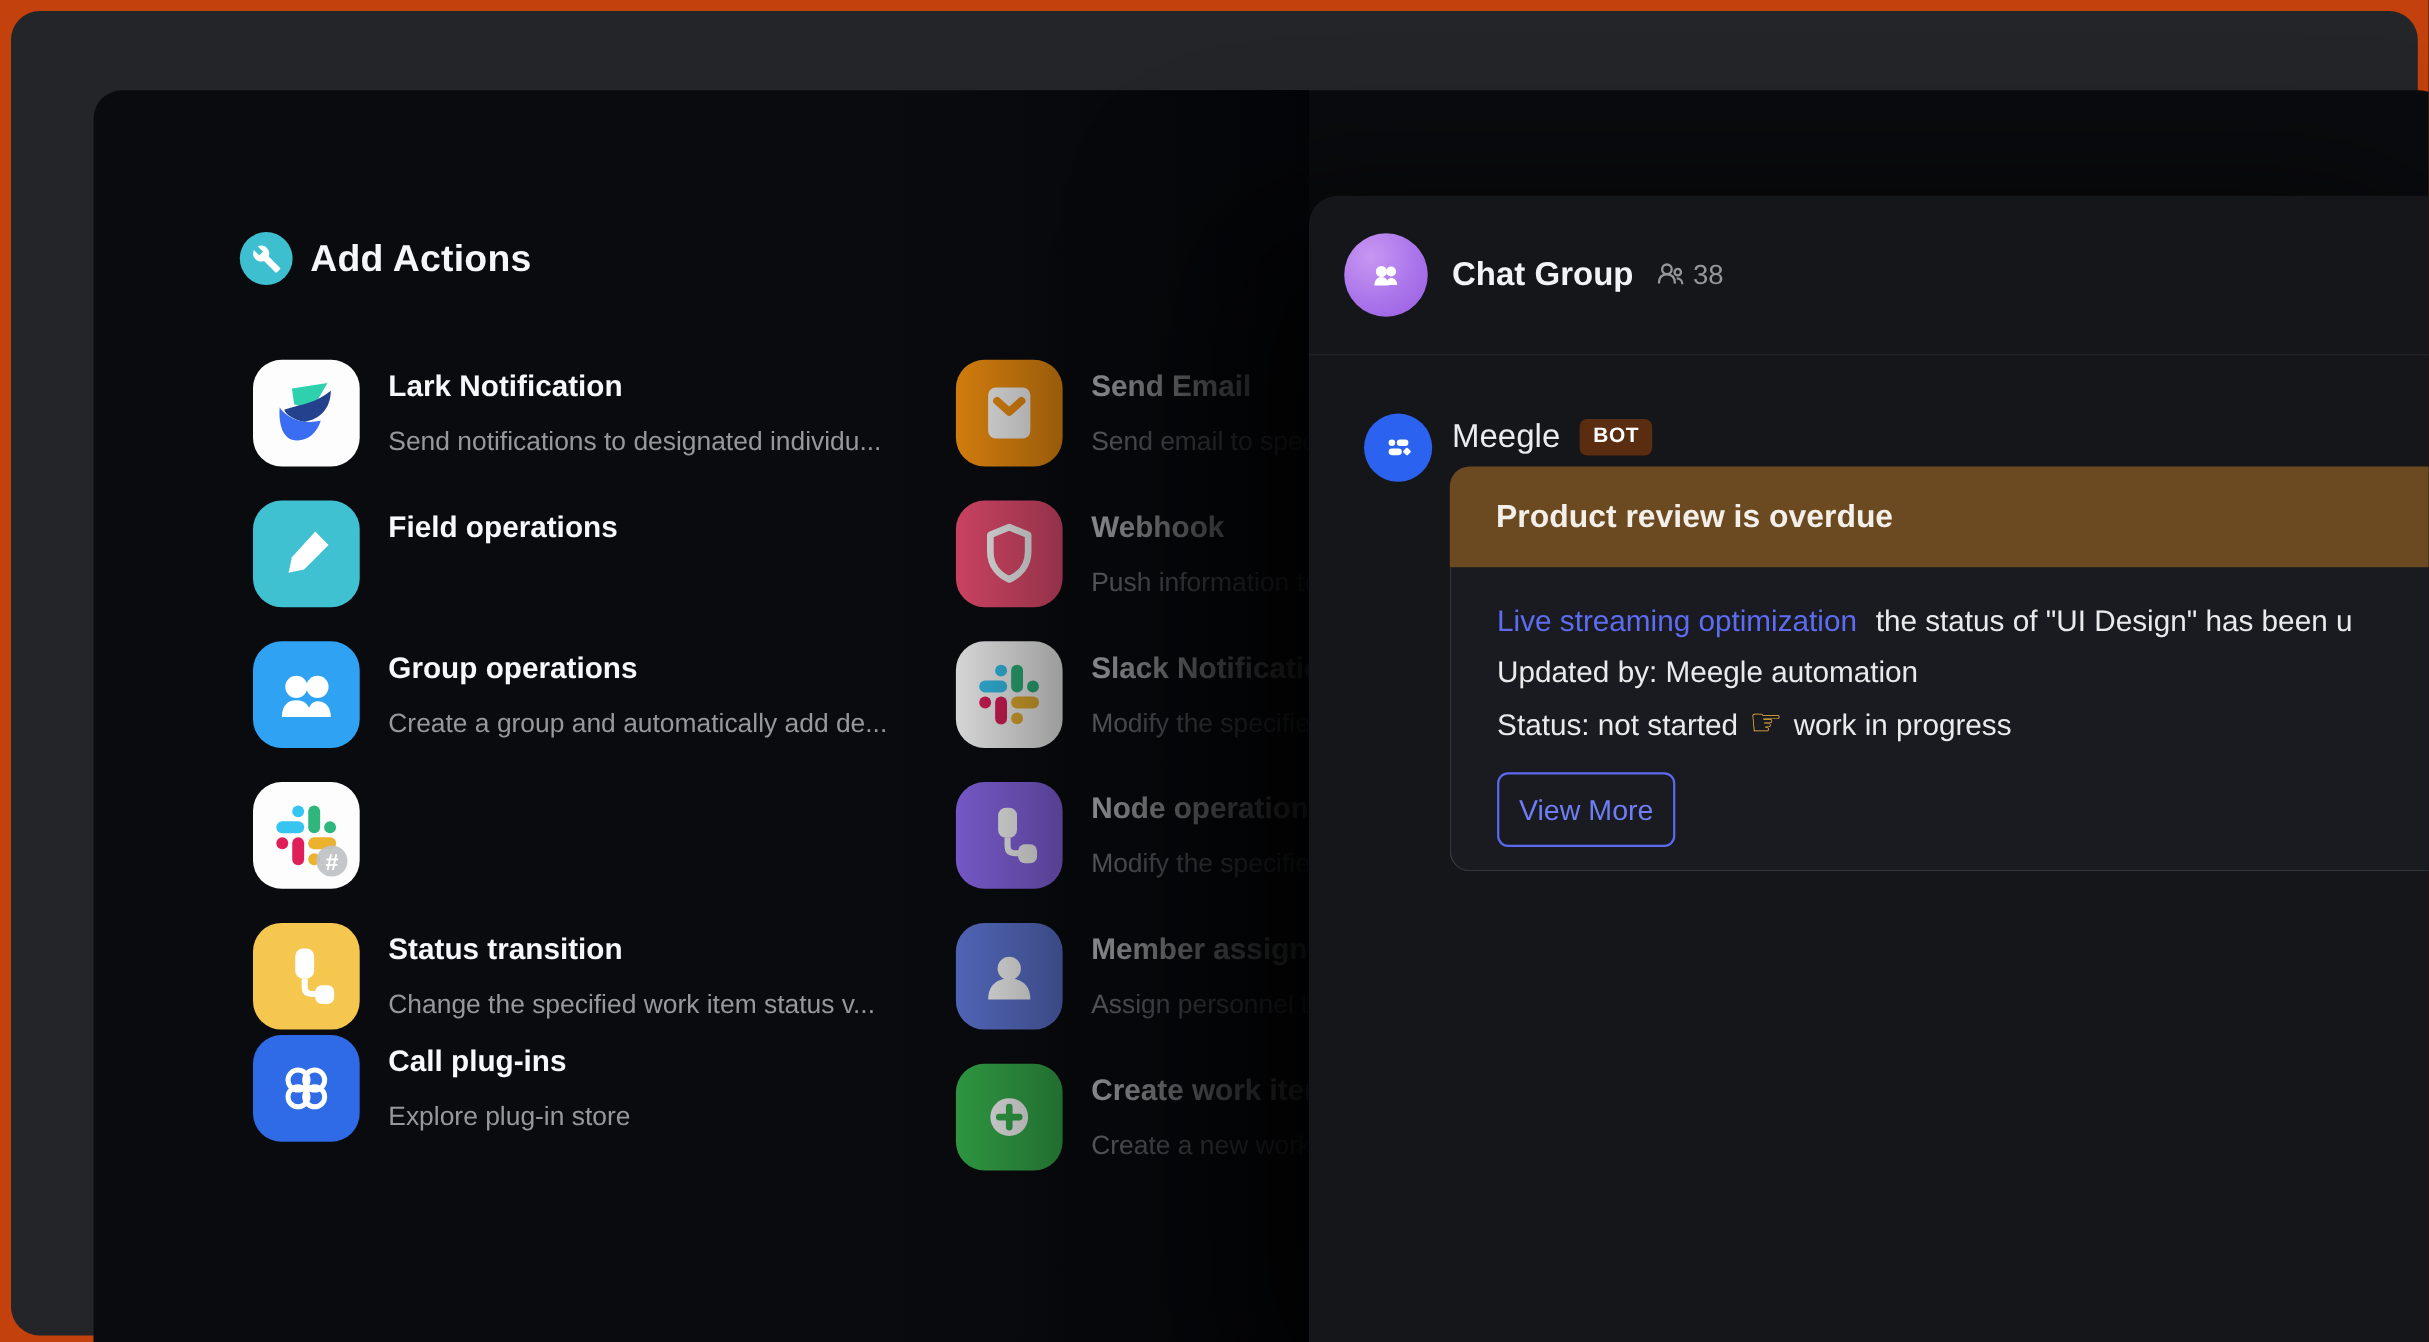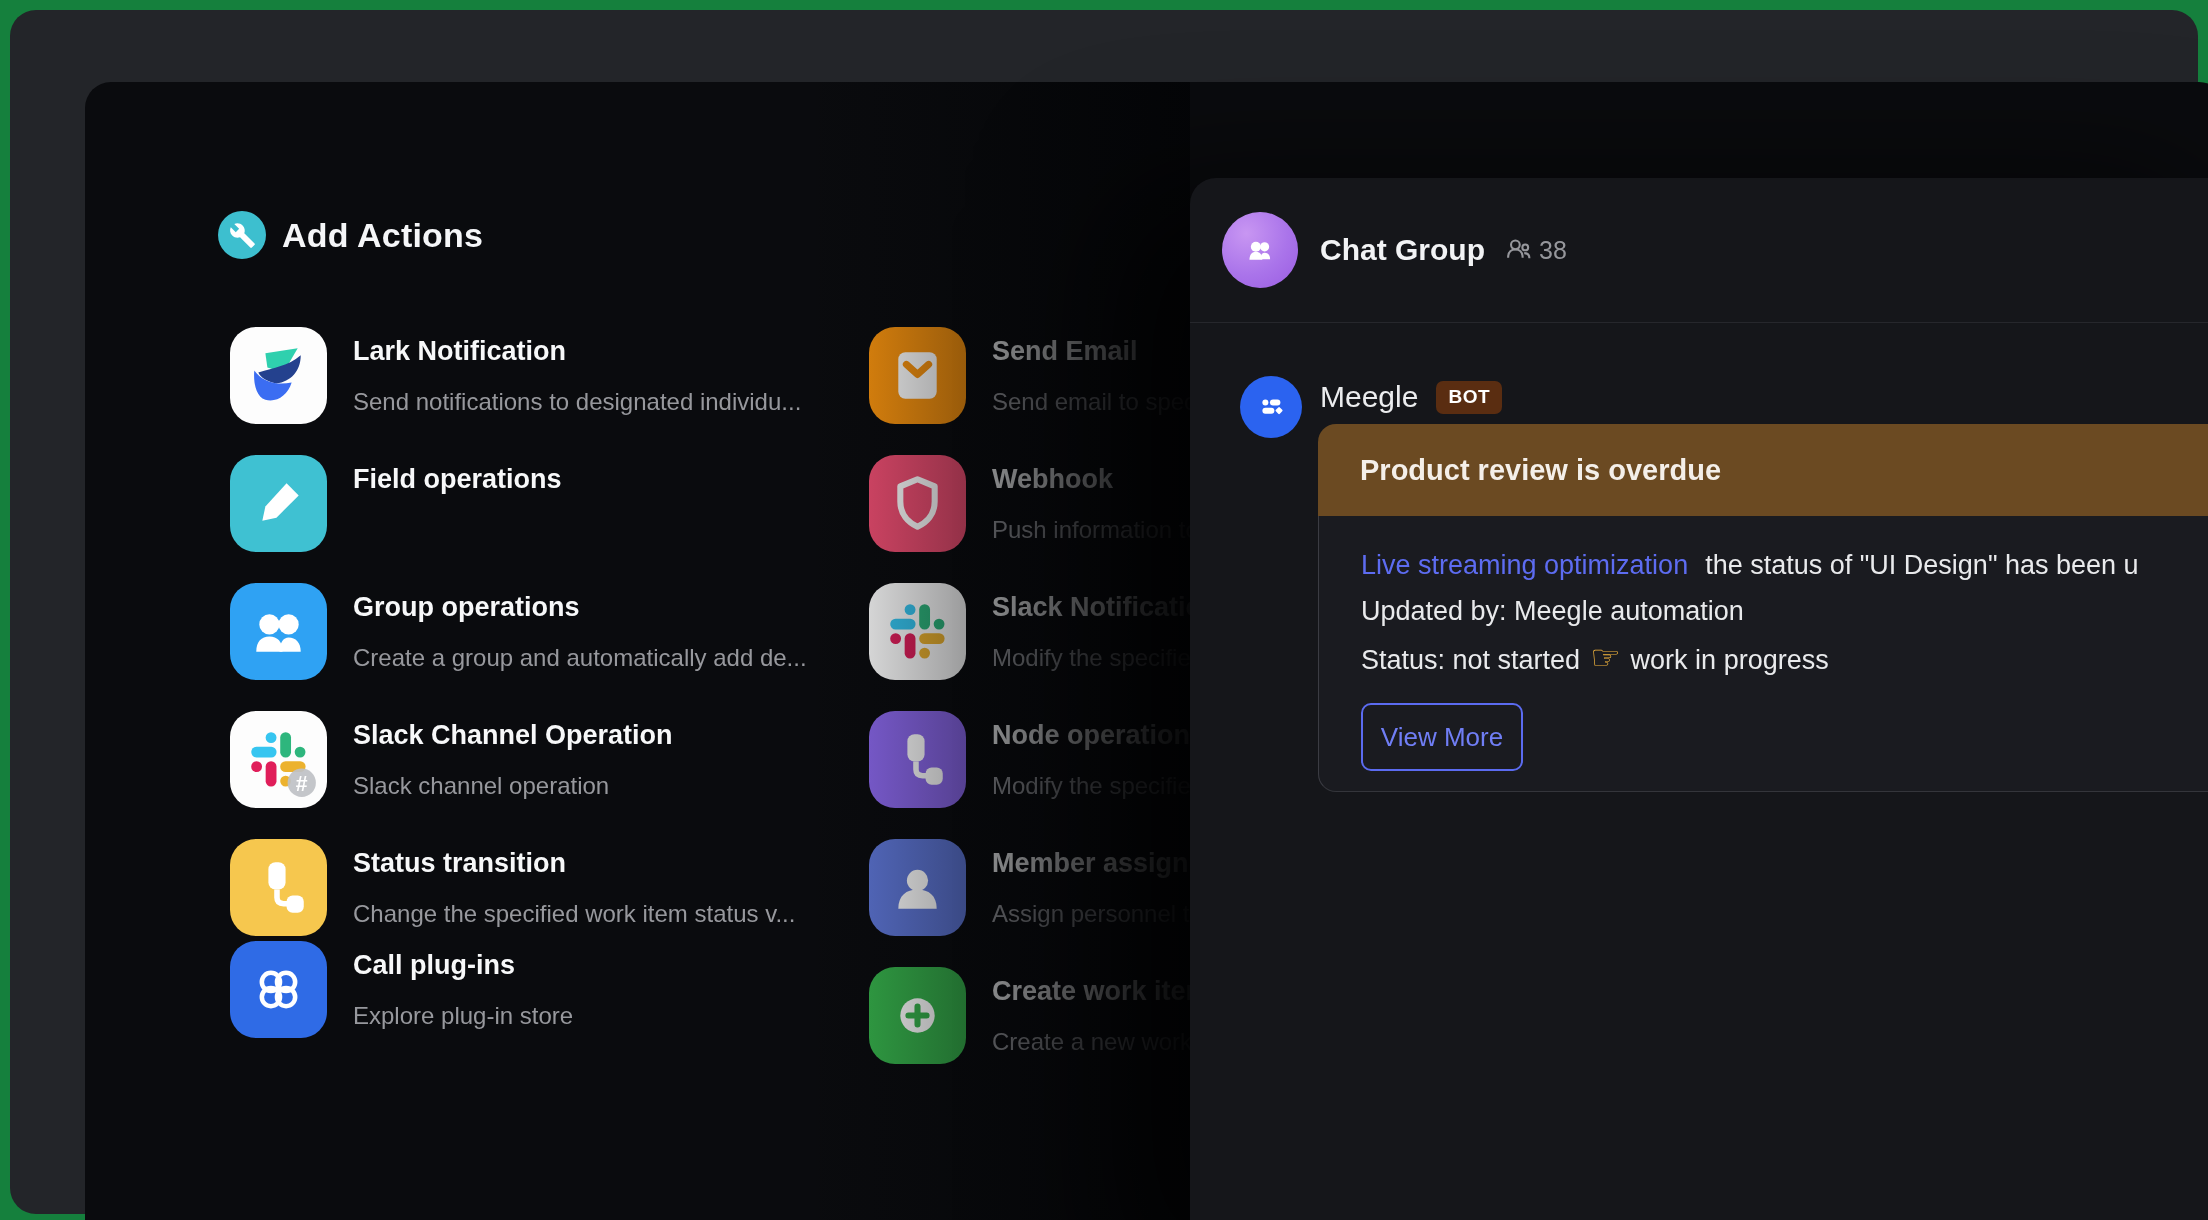--- a/index.html
+++ b/index.html
@@ -1,18 +1,18 @@
 <!DOCTYPE html>
 <html><head>
 <meta charset="utf-8">
 <style>
   * { margin:0; padding:0; box-sizing:border-box; }
   html,body { background:#000; }
   body { font-family:"Liberation Sans","DejaVu Sans",sans-serif; }
-  .screen { position:relative; width:2208px; height:1220px; overflow:hidden; background:#15803d; }
+  .screen { position:relative; width:2208px; height:1220px; overflow:hidden; background:#c2410c; }
 
   
   .frame { position:absolute; left:10px; top:10px; right:10px; bottom:6px; background:#232529; border-radius:26px; }
 
   
   .panel { position:absolute; left:85px; top:82px; width:2140px; height:1180px; background:#0a0b0e; border-radius:26px; }
 
   .panel-header { position:absolute; left:133px; top:128px; height:50px; display:flex; align-items:center; gap:16px; }
   .wrench-badge { width:48px; height:48px; border-radius:50%; background:#3dbfcf; display:flex; align-items:center; justify-content:center; }
   .panel-title { font-size:34px; font-weight:700; color:#f5f6f8; letter-spacing:.2px; }
@@ -173,24 +173,20 @@
     </div>
 
     <div class="item" style="left:145px;top:629px">
       <div class="ic bg-white">
         <svg viewBox="0 0 96 96">
           <use href="#slack-mark"></use>
           <circle cx="71" cy="71" r="14" fill="#bfc1c6" opacity="0.92"></circle>
           <text x="71" y="79" text-anchor="middle" font-size="21" font-weight="bold" fill="#fff" font-family="'Liberation Sans',sans-serif">#</text>
         </svg>
       </div>
-      <div class="txt">
-          <div class="ti">Slack Channel Operation</div>
-      <div class="de">Slack channel operation</div>
-        </div>
     </div>
     <div class="item" style="left:784px;top:629px">
       <div class="ic bg-purple">
         <svg viewBox="0 0 96 96">
             <use href="#flow-glyph"></use>
           </svg>
       </div>
       <div class="txt">
           <div class="ti">Node operation</div>
       <div class="de">Modify the specified nod</div>

